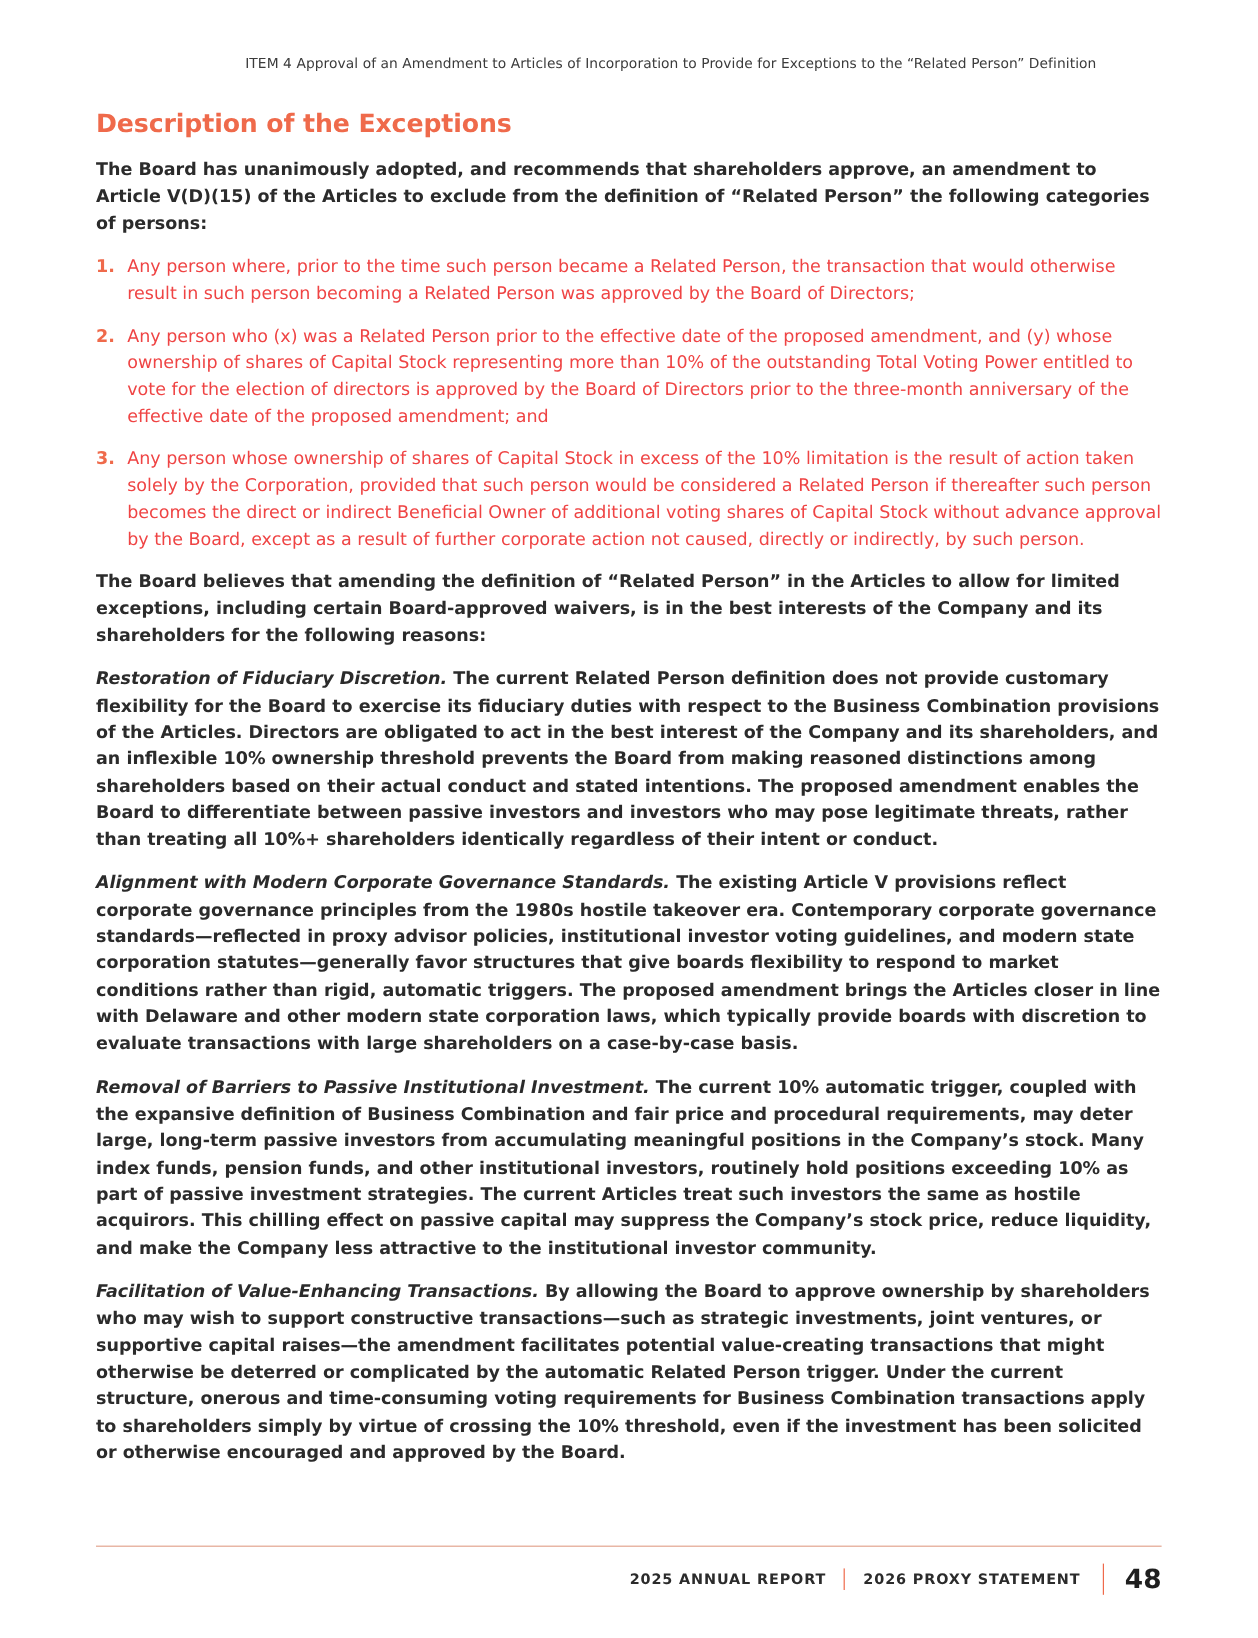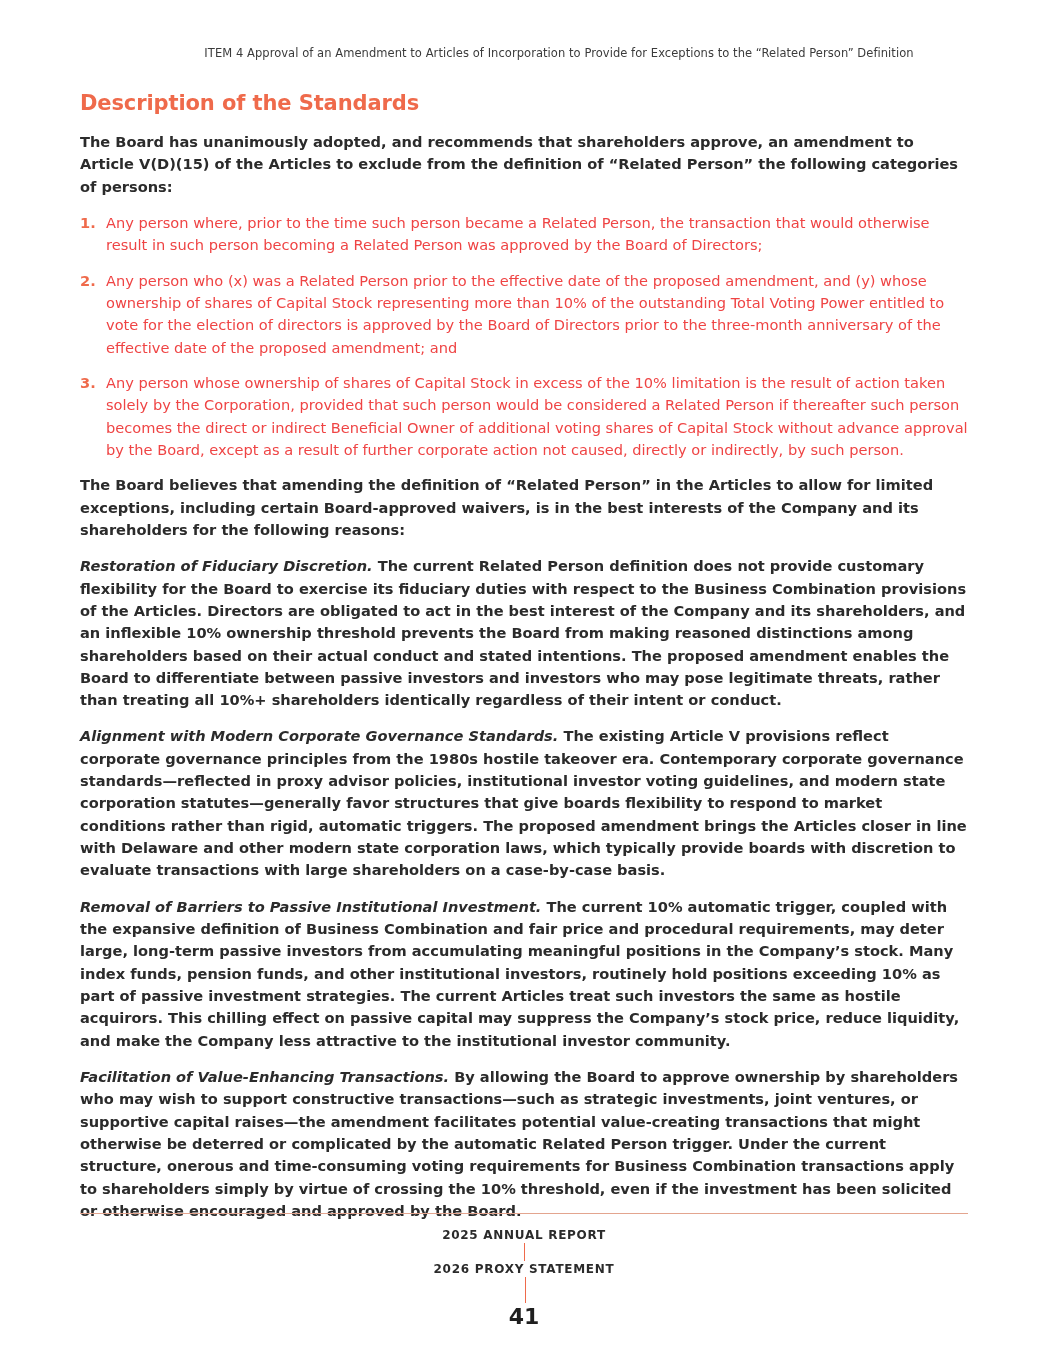--- a/index.html
+++ b/index.html
@@ -83,21 +83,20 @@
   .footer-rule {
     border-top: 1px solid #e3a58f;
     width: 100%;
     margin-bottom: 14px;
   }
   .footer-inner {
     display: flex;
     align-items: center;
     justify-content: flex-end;
     gap: 1px;
-    flex-direction: column;
   }
   .footer-text {
     font-size: 12px;
     font-weight: bold;
     letter-spacing: 0.06em;
     color: #2b2b2b;
   }
   .footer-sep {
     display: inline-block;
     width: 1px;
@@ -120,21 +119,21 @@
     text-align: right;
   }
 </style>
 </head>
 <body>
 
 <div class="page">
 
   <div class="running-head">ITEM 4 Approval of an Amendment to Articles of Incorporation to Provide for Exceptions to the “Related Person” Definition</div>
 
-  <h2 class="section-title">Description of the Standards</h2>
+  <h2 class="section-title">Description of the Exceptions</h2>
 
   <p class="body">The Board has unanimously adopted, and recommends that shareholders approve, an amendment to Article V(D)(15) of the Articles to exclude from the definition of “Related Person” the following categories of persons:</p>
 
   <ul class="numbered-list">
     <li class="numbered-item">
       <span class="num">1.</span>
       <span class="txt">Any person where, prior to the time such person became a Related Person, the transaction that would otherwise result in such person becoming a Related Person was approved by the Board of Directors;</span>
     </li>
     <li class="numbered-item">
       <span class="num">2.</span>
@@ -165,17 +164,17 @@
     <span class="lead">Facilitation of Value-Enhancing Transactions.</span><span> By allowing the Board to approve ownership by shareholders who may wish to support constructive transactions—such as strategic investments, joint ventures, or supportive capital raises—the amendment facilitates potential value-creating transactions that might otherwise be deterred or complicated by the automatic Related Person trigger. Under the current structure, onerous and time-consuming voting requirements for Business Combination transactions apply to shareholders simply by virtue of crossing the 10% threshold, even if the investment has been solicited or otherwise encouraged and approved by the Board.</span>
   </p>
 
   <div class="footer">
     <div class="footer-rule"></div>
     <div class="footer-inner">
       <span class="footer-text">2025 ANNUAL REPORT</span>
       <span class="footer-sep"></span>
       <span class="footer-text">2026 PROXY STATEMENT</span>
       <span class="footer-pagesep"></span>
-      <span class="page-number">41</span>
+      <span class="page-number">48</span>
     </div>
   </div>
 
 </div>
 
 </body></html>

